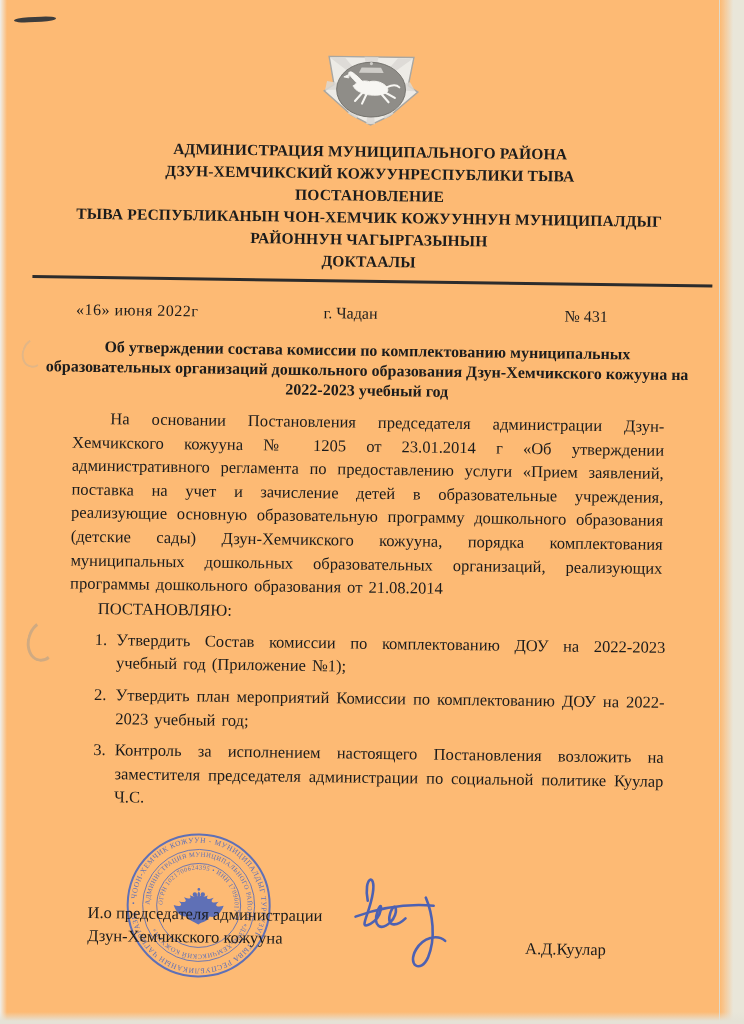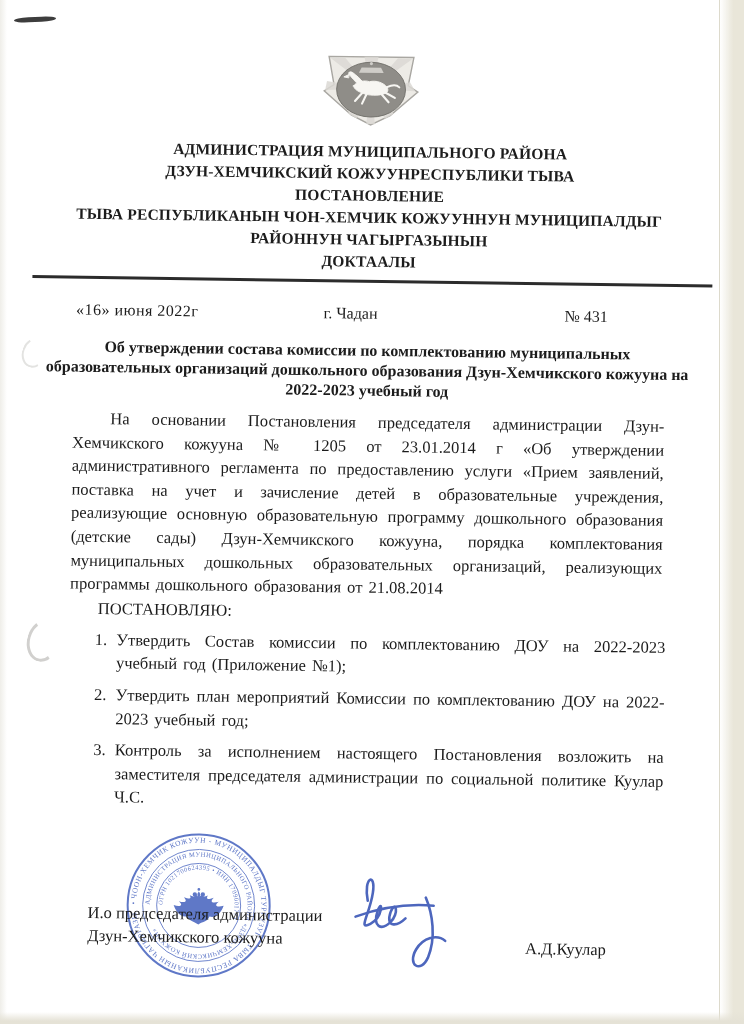--- a/index.html
+++ b/index.html
@@ -1,18 +1,18 @@
 <!DOCTYPE html>
 <html><head>
 <meta charset="utf-8">
 <style>
   html,body { margin:0; padding:0; background:#d9d6cb; }
   .page {
     position:relative; width:744px; height:1024px; overflow:hidden;
-    background:#ffffff; color:#1c1c1c;
+    background:#fdba74; color:#1c1c1c;
     font-family:"Liberation Serif", serif;
   }
   
   .scan-right  { position:absolute; right:0; top:0; width:24px; height:100%;
                  background:linear-gradient(to right, rgba(220,216,202,0), #e9e6d9 55%);
                  border-left:1px solid rgba(200,196,180,.35); z-index:5; }
   .scan-bottom { position:absolute; bottom:0; left:0; width:100%; height:12px;
                  background:linear-gradient(to bottom, rgba(214,210,198,0), #e5e2d6 75%); z-index:5; }
   .scan-left   { position:absolute; left:0; top:0; width:7px; height:100%;
                  background:linear-gradient(to right, #efeee9, rgba(239,238,233,0)); z-index:5; }

